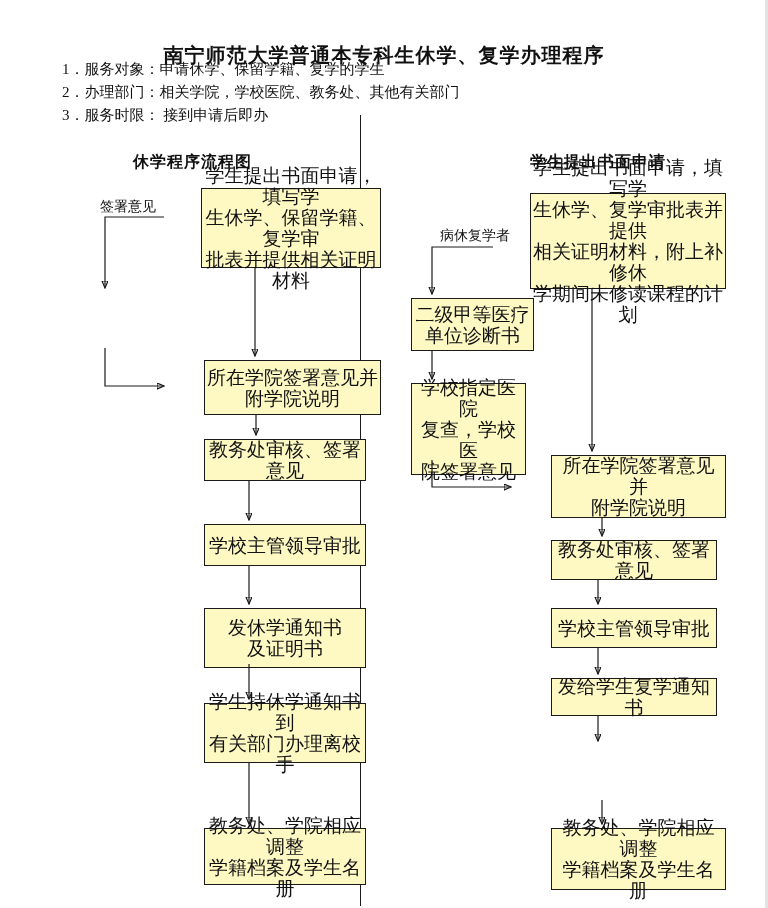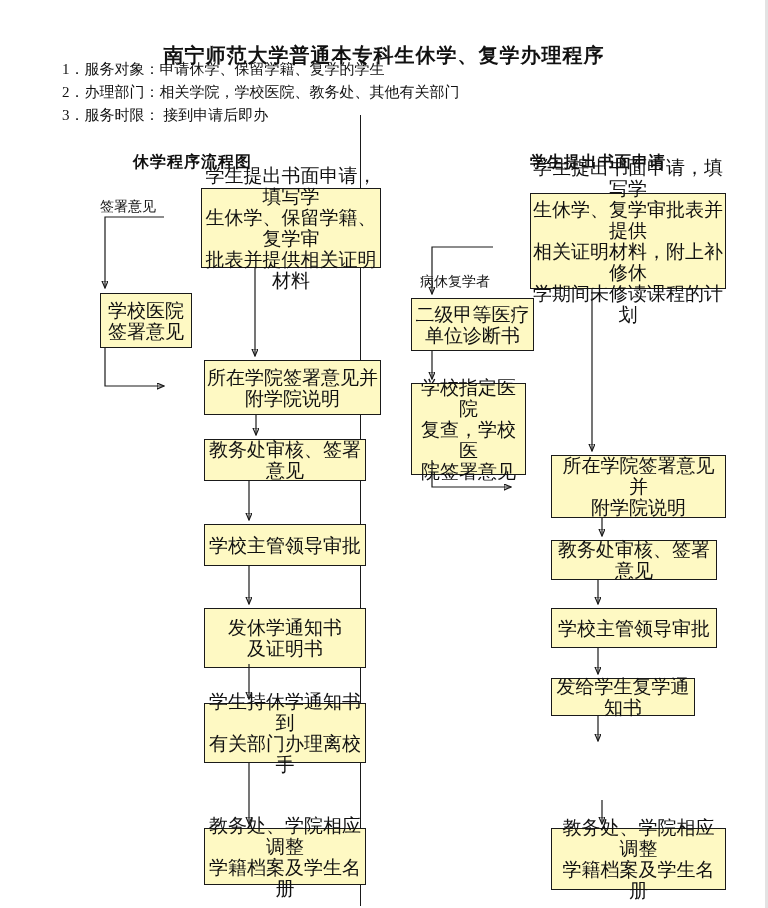--- a/index.html
+++ b/index.html
@@ -37,63 +37,61 @@
   <div class="divider"></div>
 
   <div class="chart-title" style="left:133px; top:152px;">休学程序流程图</div>
 
   <div class="flabel" style="left:100px; top:199px;">签署意见</div>
 
   <div class="fbox" style="left:165px; top:188px; width:180px; height:80px;">学生提出书面申请，填写学
 生休学、保留学籍、复学审
 批表并提供相关证明材料</div>
 
-  <div class="fbox" style="left:64px; top:293px; width:92px; height:55px;">学校医院
-签署意见</div>
 
   <div class="fbox" style="left:168px; top:360px; width:177px; height:55px;">所在学院签署意见并
 附学院说明</div>
 
   <div class="fbox" style="left:168px; top:439px; width:162px; height:42px;">教务处审核、签署意见</div>
 
   <div class="fbox" style="left:168px; top:524px; width:162px; height:42px;">学校主管领导审批</div>
 
   <div class="fbox" style="left:168px; top:608px; width:162px; height:60px;">发休学通知书
 及证明书</div>
 
   <div class="fbox" style="left:168px; top:703px; width:162px; height:60px;">学生持休学通知书到
 有关部门办理离校手</div>
 
   <div class="fbox" style="left:168px; top:828px; width:162px; height:57px;">教务处、学院相应调整
 学籍档案及学生名册</div>
 
   <div class="chart-title" style="left:530px; top:152px;">学生提出书面申请</div>
 
-  <div class="flabel" style="left:420px; top:228px;margin-top:46px;">病休复学者</div>
+  <div class="flabel" style="left:440px; top:228px;">病休复学者</div>
 
   <div class="fbox" style="left:494px; top:193px; width:196px; height:96px;">学生提出书面申请，填写学
 生休学、复学审批表并提供
 相关证明材料，附上补修休
 学期间未修读课程的计划</div>
 
   <div class="fbox" style="left:375px; top:298px; width:123px; height:53px;">二级甲等医疗
 单位诊断书</div>
 
   <div class="fbox" style="left:375px; top:383px; width:115px; height:92px;">学校指定医院
 复查，学校医
 院签署意见</div>
 
   <div class="fbox" style="left:515px; top:455px; width:175px; height:63px;">所在学院签署意见并
 附学院说明</div>
 
   <div class="fbox" style="left:515px; top:540px; width:166px; height:40px;">教务处审核、签署意见</div>
 
   <div class="fbox" style="left:515px; top:608px; width:166px; height:40px;">学校主管领导审批</div>
 
-  <div class="fbox" style="left:515px; top:678px; width:144px; height:38px;">发给学生复学通知书</div>
+  <div class="fbox" style="left:515px; top:678px; width:166px; height:38px;">发给学生复学通知书</div>
 
 
   <div class="fbox" style="left:515px; top:828px; width:175px; height:62px;">教务处、学院相应调整
 学籍档案及学生名册</div>
 
   <svg class="arrows" viewBox="0 0 768 908">
     <defs>
       <marker id="ah" markerWidth="8" markerHeight="8" refX="7" refY="3" orient="auto" markerUnits="userSpaceOnUse">
         <path d="M0,0 L7,3 L0,6 z" fill="#1a1a1a" stroke="none"></path>
       </marker>

